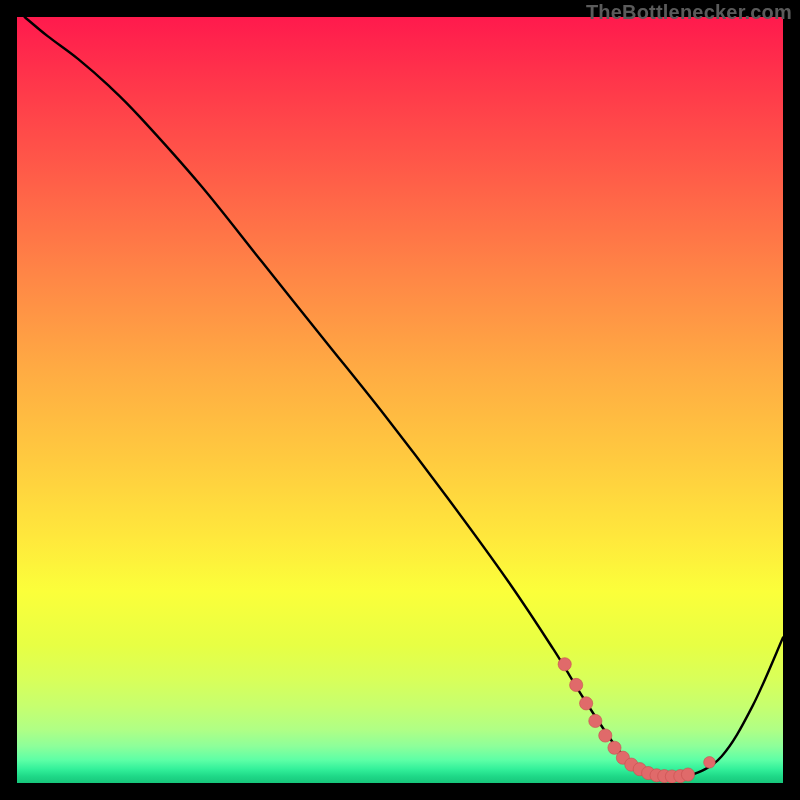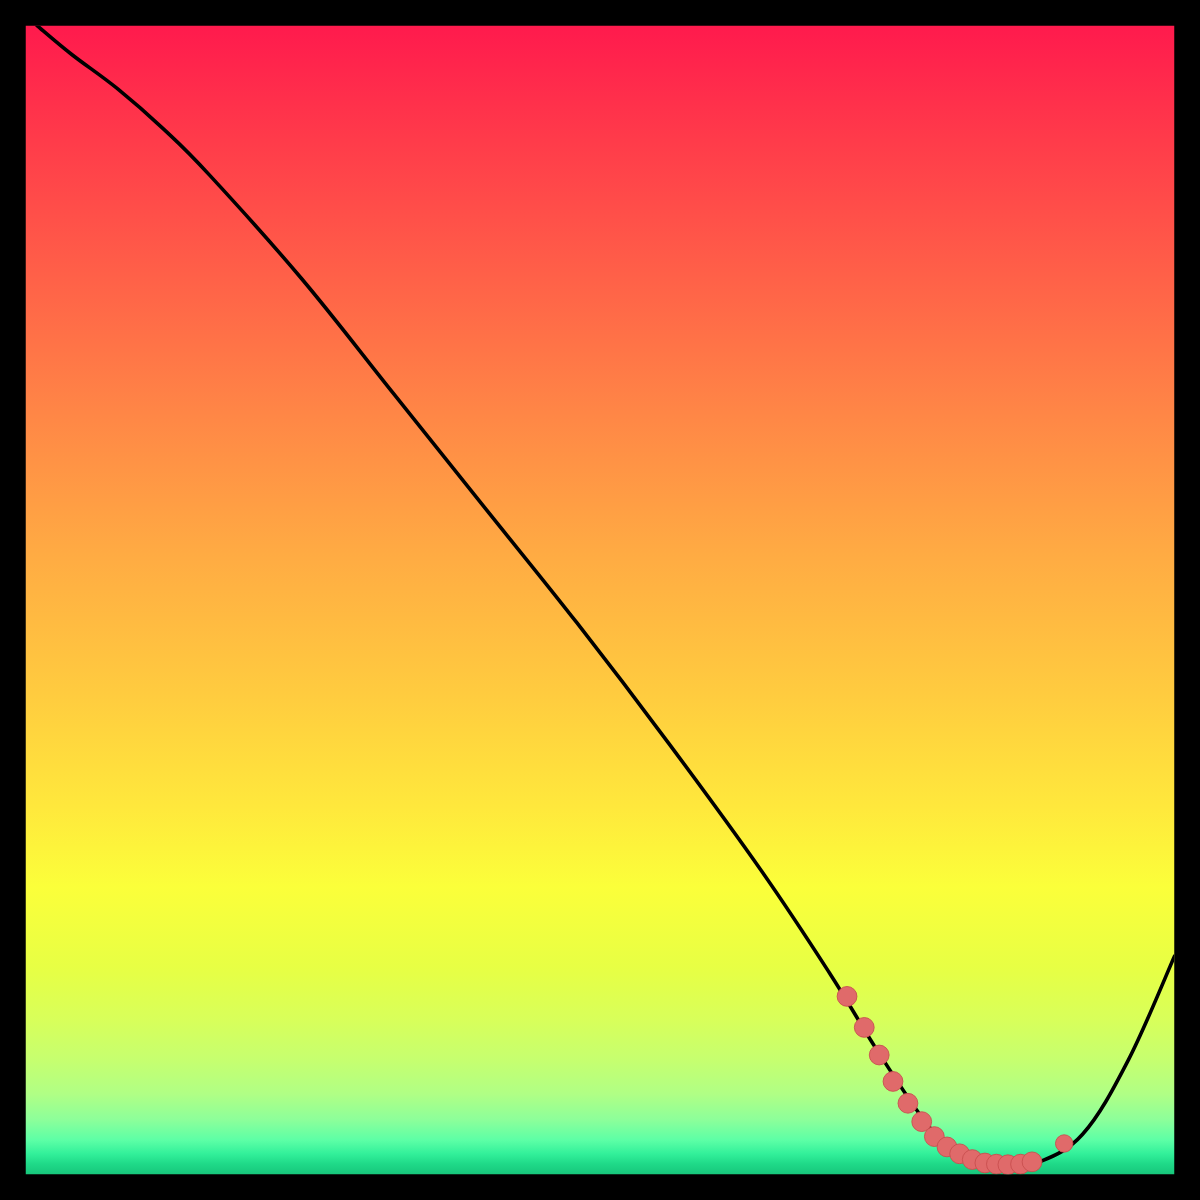--- a/index.html
+++ b/index.html
@@ -87,13 +87,14 @@
           <circle cx="631.18" cy="756.04" r="6.6" fill="#e06a6a" stroke="#c84f4f" stroke-width="0.6"></circle>
           <circle cx="639.61" cy="758.34" r="6.6" fill="#e06a6a" stroke="#c84f4f" stroke-width="0.6"></circle>
           <circle cx="647.27" cy="759.11" r="6.6" fill="#e06a6a" stroke="#c84f4f" stroke-width="0.6"></circle>
           <circle cx="654.93" cy="759.49" r="6.6" fill="#e06a6a" stroke="#c84f4f" stroke-width="0.6"></circle>
           <circle cx="663.36" cy="759.11" r="6.6" fill="#e06a6a" stroke="#c84f4f" stroke-width="0.6"></circle>
           <circle cx="671.02" cy="757.57" r="6.6" fill="#e06a6a" stroke="#c84f4f" stroke-width="0.6"></circle>
           <circle cx="692.46" cy="745.32" r="5.8" fill="#e06a6a" stroke="#c84f4f" stroke-width="0.6"></circle>
         </g>
     </svg>
   </div>
+  <div class="source">TheBottlenecker.com</div>
 </div>
 
 </body></html>

